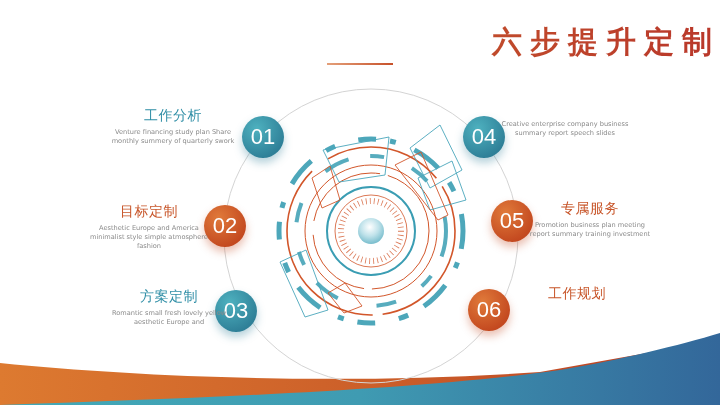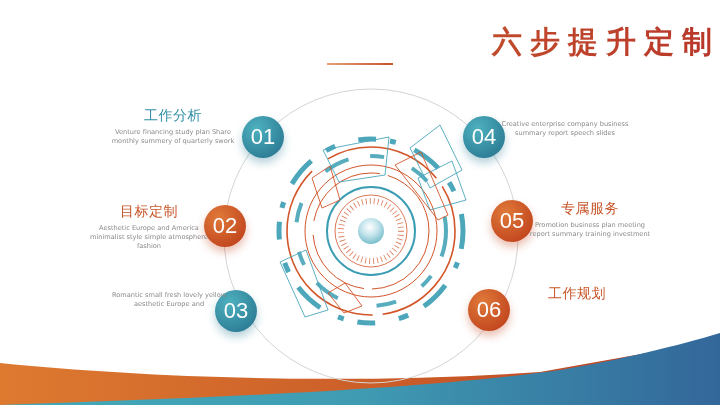--- a/index.html
+++ b/index.html
@@ -117,20 +117,21 @@
   <div class="badge orange" style="left:204px;top:205px">02</div>
   <div class="step-text" style="left:84px;top:202px">
     <div class="step-title orange">目标定制</div>
     <div class="step-desc">Aesthetic Europe and America minimalist style simple atmosphere fashion</div>
   </div>
 </div>
 
 <div class="step">
   <div class="badge blue" style="left:215px;top:290px">03</div>
   <div class="step-text" style="left:104px;top:287px">
+    <div class="step-title blue">方案定制</div>
     <div class="step-desc">Romantic small fresh lovely yellow aesthetic Europe and</div>
   </div>
 </div>
 
 <div class="step">
   <div class="badge blue" style="left:463px;top:116px">04</div>
   <div class="step-text" style="left:500px;top:116px">
     <div class="step-desc">Creative enterprise company business summary report speech slides</div>
   </div>
 </div>

